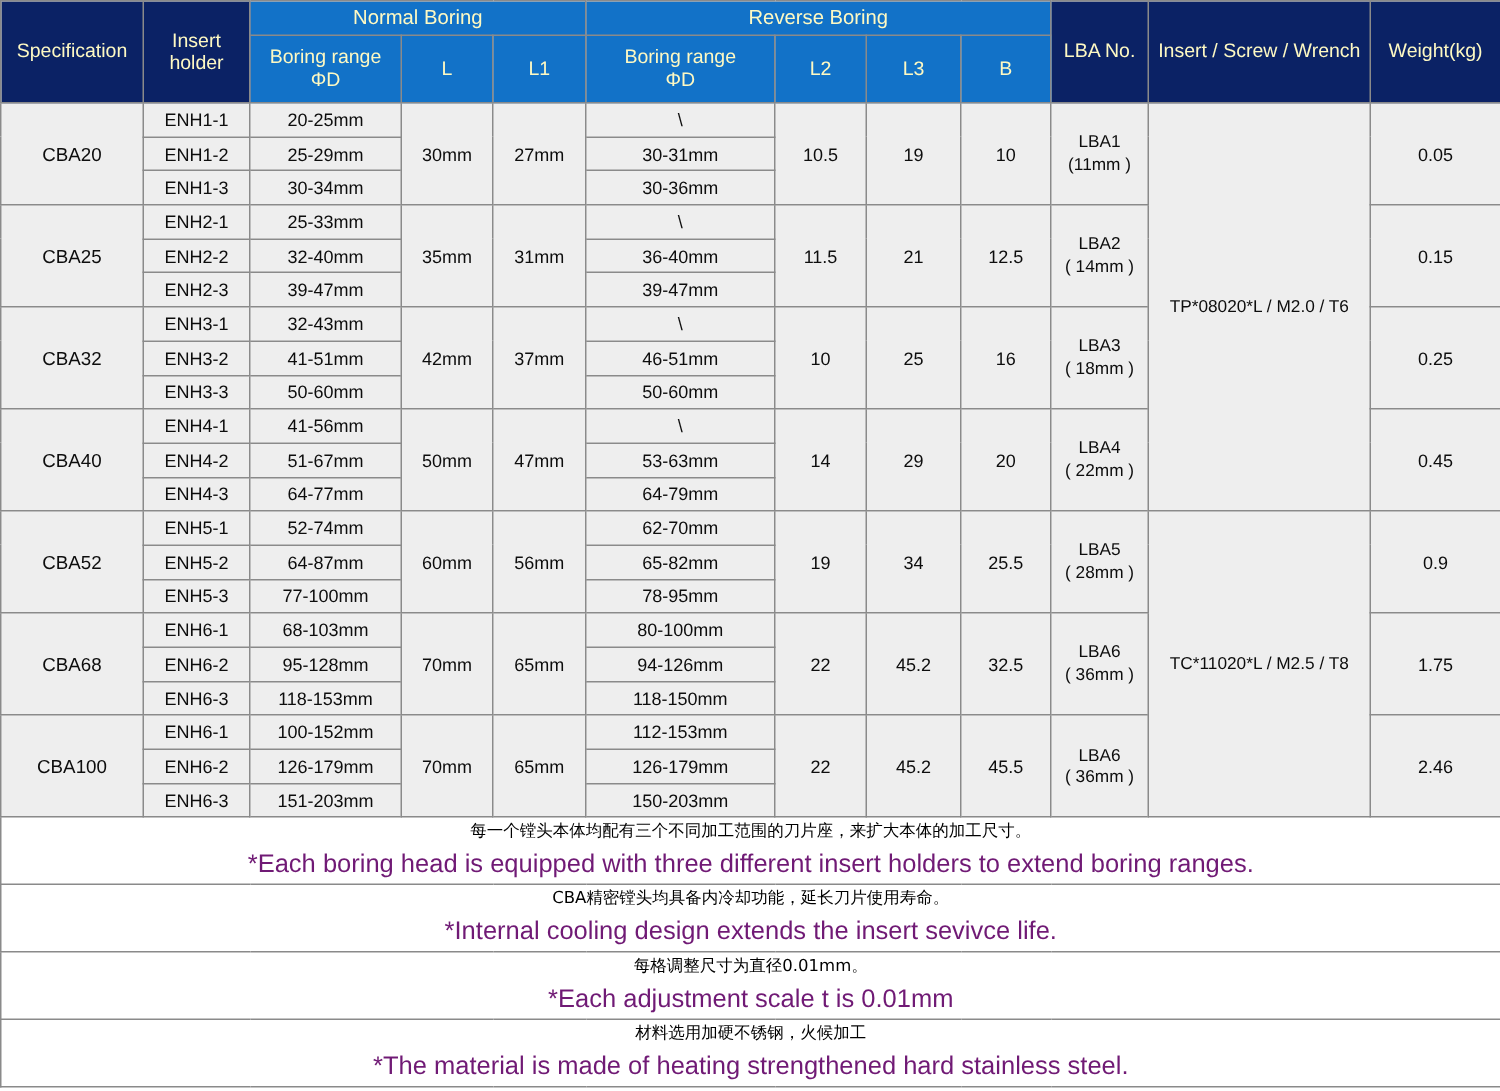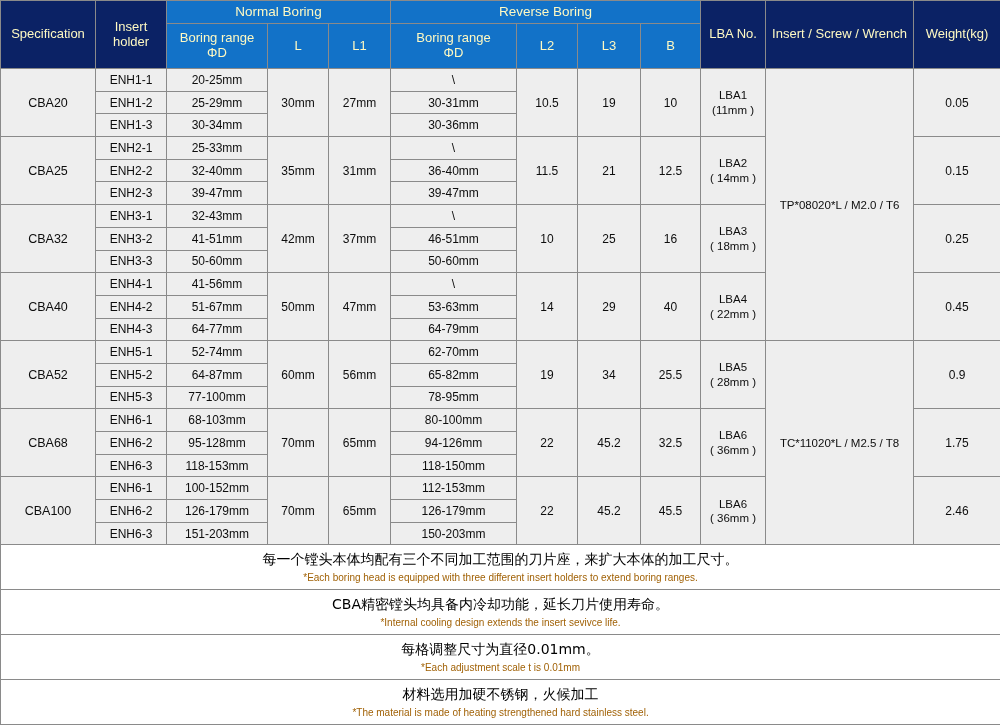--- a/index.html
+++ b/index.html
@@ -84,29 +84,29 @@
     background: #ffffff;
     text-align: left;
     padding: 4px 6px 5px 6px;
     height: 44px;
     border-left: 1px solid #8a8a8a;
     border-right: 1px solid #8a8a8a;
     border-top: 2px solid #6e6e6e;
     border-bottom: 1px solid #8a8a8a;
   }
   .note-cn {
-    font-size: 14px;
+    font-size: 11px;
     line-height: 1.5;
     color: #000000;
     font-family: "DejaVu Sans", "Liberation Sans", sans-serif;
   }
   .note-en {
-    font-size: 10px;
+    font-size: 17px;
     line-height: 1.5;
-    color: #a16207;
+    color: #701a75;
   }
 </style>
 </head>
 <body>
 
 <table id="spec-table">
   <colgroup>
     <col style="width:95px">
     <col style="width:71px">
     <col style="width:101px">
@@ -224,21 +224,21 @@
       </tr>
       <tr class="group-start">
         <td class="spec" rowspan="3">CBA40</td>
         <td>ENH4-1</td>
         <td>41-56mm</td>
         <td rowspan="3">50mm</td>
         <td rowspan="3">47mm</td>
         <td class="slash">\</td>
         <td rowspan="3">14</td>
         <td rowspan="3">29</td>
-        <td rowspan="3">40</td>
+        <td rowspan="3">20</td>
         <td class="lba" rowspan="3"><span>LBA4</span><br><span>( 22mm )</span></td>
         <td rowspan="3">0.45</td>
       </tr>
       <tr>
         <td>ENH4-2</td>
         <td>51-67mm</td>
         <td>53-63mm</td>
       </tr>
       <tr>
         <td>ENH4-3</td>

